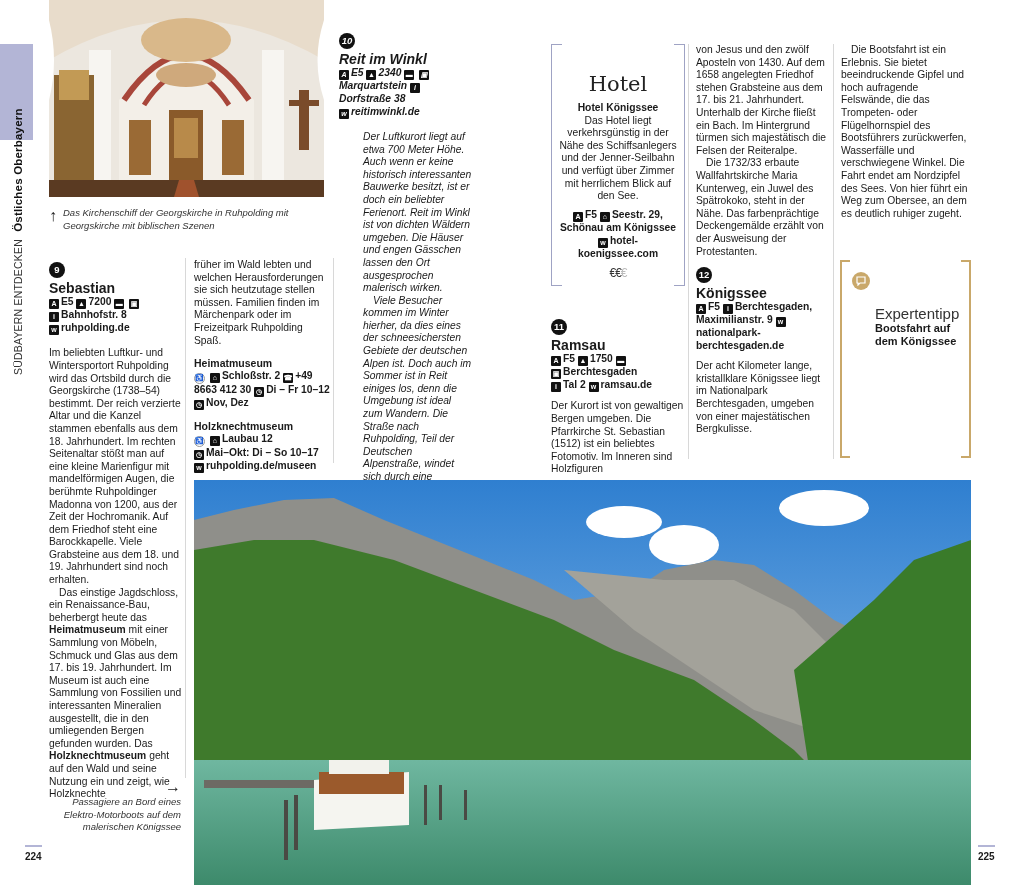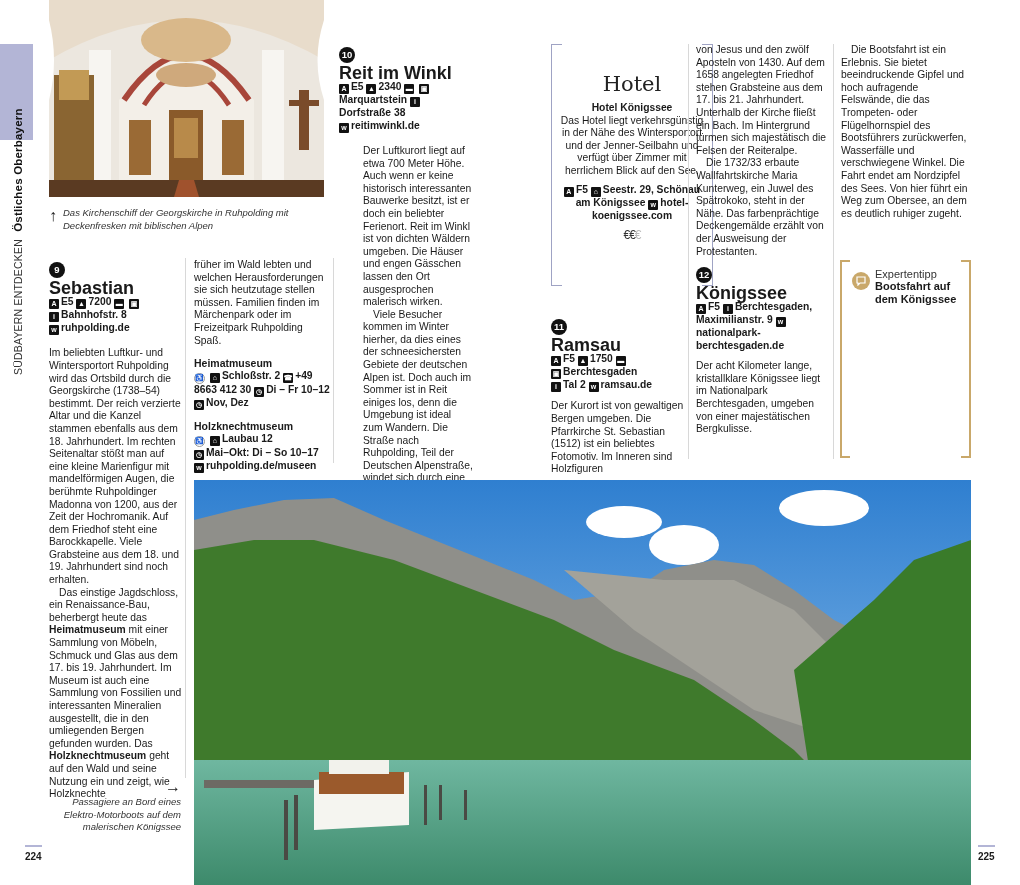--- a/index.html
+++ b/index.html
@@ -10,40 +10,40 @@
   .side-label .rot{position:absolute;left:0;top:230px;transform-origin:0 0;transform:rotate(-90deg);white-space:nowrap;font-size:10.5px;letter-spacing:.2px;}
   .side-label .thin{color:#333;}
   .side-label .bold{font-weight:bold;color:#111;font-size:11.5px;margin-left:4px;}
   .photo-church{left:49px;top:0;width:275px;height:197px;overflow:hidden;}
   .caption{font-style:italic;font-size:9.5px;line-height:12.5px;color:#333;}
   .body-text{font-size:10.3px;line-height:12.6px;color:#1a1a1a;}
   .body-text p{margin:0;}
   .body-text p.ind{text-indent:10px;}
   .col-rule{border-right:1px solid #d8d8d8;}
   .num-badge{display:inline-flex;align-items:center;justify-content:center;width:16px;height:16px;border-radius:50%;background:#111;color:#fff;font-weight:bold;font-size:9.5px;}
-  .place-title{font-weight:bold;font-size:18px;line-height:16px;margin-top:2px;}
+  .place-title{font-weight:bold;font-size:14px;line-height:16px;margin-top:2px;}
   .info{font-weight:bold;font-size:10.3px;line-height:12.6px;}
   .ico{display:inline-flex;align-items:center;justify-content:center;width:10px;height:10px;background:#111;color:#fff;font-size:7px;font-weight:bold;border-radius:1px;vertical-align:-1px;margin-right:2px;}
   .ico.out{background:#fff;color:#555;border:1px solid #999;border-radius:50%;width:9px;height:9px;font-size:7px;}
   .sub-head{font-weight:bold;font-size:10.5px;margin-top:10px;}
-  .hotel-box{left:551px;top:44px;width:162px;height:250px;}
+  .hotel-box{left:551px;top:44px;width:134px;height:250px;}
   .hotel-box .corner{position:absolute;width:10px;height:240px;border:1px solid #9fa3c4;}
   .hotel-box .cl{left:0;top:0;border-right:none;}
   .hotel-box .cr{right:0;top:0;border-left:none;}
   .hotel-title{font-family:"DejaVu Serif",serif;font-size:21px;text-align:center;margin-top:28px;color:#222;}
   .hotel-body{text-align:center;font-size:10.3px;line-height:12.6px;margin:6px 8px 0;}
   .price{text-align:center;font-size:12px;margin-top:6px;color:#333;letter-spacing:-1px;}
   .price .dim{color:#bbb;}
   .tip-box{left:840px;top:260px;width:131px;height:196px;}
   .tip-box .corner{position:absolute;width:8px;height:194px;border:2px solid #c9a86a;}
   .tip-box .cl{left:0;top:0;border-right:none;}
   .tip-box .cr{right:0;top:0;border-left:none;}
   .tip-icon{position:absolute;left:12px;top:12px;width:18px;height:18px;border-radius:50%;background:#c9a86a;display:flex;align-items:center;justify-content:center;}
   .tip-head{position:absolute;left:35px;top:8px;width:94px;}
-  .tip-kicker{font-size:11px;color:#333;}
+  .tip-kicker{font-size:15px;color:#333;margin-top:37px;}
   .tip-title{font-weight:bold;font-size:11px;line-height:12.5px;}
   .tip-text{position:absolute;left:12px;top:47px;width:116px;font-size:10.3px;line-height:12.6px;}
   .lake{left:194px;top:480px;width:777px;height:405px;overflow:hidden;}
   .page-num{font-weight:bold;font-size:10px;}
   .page-num .bar{display:block;width:17px;height:2px;background:#b3b5d6;margin-bottom:4px;}
   .arrow{font-size:16px;color:#222;}
 </style>
 </head>
 <body>
 
@@ -76,21 +76,21 @@
     <rect x="240" y="100" width="30" height="6" fill="#7a4b2a"></rect>
     <rect x="0" y="180" width="275" height="17" fill="#5a3a22"></rect>
     <path d="M125 197 L130 180 H145 L150 197Z" fill="#a0522d"></path>
     <path d="M0 20 Q10 60 0 100Z" fill="#fff"></path>
     <path d="M275 20 Q262 60 275 100Z" fill="#fff"></path>
   </svg>
 </div>
 
 <div class="abs" style="left:49px;top:207px;width:280px;display:flex;gap:6px;">
   <span class="arrow">↑</span>
-  <span class="caption" style="width:230px;">Das Kirchenschiff der Georgskirche in Ruhpolding mit Deckenfresken mit biblischen Alpen</span>
+  <span class="caption" style="width:230px;">Das Kirchenschiff der Georgskirche in Ruhpolding mit Georgskirche mit biblischen Szenen</span>
 </div>
 
 <div class="abs" style="left:49px;top:259px;width:132px;">
   <span class="num-badge">9</span>
   <div class="place-title">Sebastian</div>
   <div class="info">
     <span class="ico">A</span><span>E5</span>
     <span class="ico">▲</span><span>7200</span>
     <span class="ico">▬</span>
     <span class="ico">▣</span><br>
@@ -128,21 +128,21 @@
   <div class="sub-head">Holzknechtmuseum</div>
   <div class="info">
     <span class="ico out">♿</span>
     <span class="ico">⌂</span><span>Laubau 12</span><br>
     <span class="ico">◷</span><span>Mai–Okt: Di – So 10–17</span><br>
     <span class="ico">w</span><span>ruhpolding.de/museen</span>
   </div>
 </div>
 <div class="abs col-rule" style="left:333px;top:258px;height:205px;"></div>
 
-<div class="abs" style="left:339px;top:44px;width:134px;">
+<div class="abs" style="left:339px;top:30px;width:134px;font-style:italic;">
   <span class="num-badge">10</span>
   <div class="place-title">Reit im Winkl</div>
   <div class="info">
     <span class="ico">A</span><span>E5</span>
     <span class="ico">▲</span><span>2340</span>
     <span class="ico">▬</span>
     <span class="ico">▣</span><span>Marquartstein</span>
     <span class="ico">i</span><span>Dorfstraße 38</span><br>
     <span class="ico">w</span><span>reitimwinkl.de</span>
   </div>
@@ -151,21 +151,21 @@
     <p class="ind">Viele Besucher kommen im Winter hierher, da dies eines der schneesichersten Gebiete der deutschen Alpen ist. Doch auch im Sommer ist in Reit einiges los, denn die Umgebung ist ideal zum Wandern. Die Straße nach Ruhpolding, Teil der Deutschen Alpenstraße, windet sich durch eine atemberaubende Gebirgslandschaft, vorbei an kleinen Seen. In manchen der Seen, beispielsweise im Weitsee, kann man gut schwimmen.</p>
   </div>
 </div>
 
 <div class="abs hotel-box">
   <div class="corner cl"></div>
     <div class="corner cr"></div>
   <div class="hotel-title">Hotel</div>
   <div class="hotel-body">
     <div style="font-weight:bold;">Hotel Königssee</div>
-    <div>Das Hotel liegt verkehrsgünstig in der Nähe des Wintersportort und der Jenner-Seilbahn und verfügt über Zimmer mit herrlichem Blick auf den See.</div>
+    <div>Das Hotel liegt verkehrsgünstig in der Nähe des Schiffsanlegers und der Jenner-Seilbahn und verfügt über Zimmer mit herrlichem Blick auf den See.</div>
     <div class="info" style="margin-top:6px;">
       <span class="ico">A</span><span>F5</span>
       <span class="ico">⌂</span><span>Seestr. 29, Schönau am Königssee</span>
       <span class="ico">w</span><span>hotel-koenigssee.com</span>
     </div>
     <div class="price"><span>€€</span><span class="dim">€</span></div>
   </div>
 </div>
 
 <div class="abs" style="left:551px;top:316px;width:134px;">

